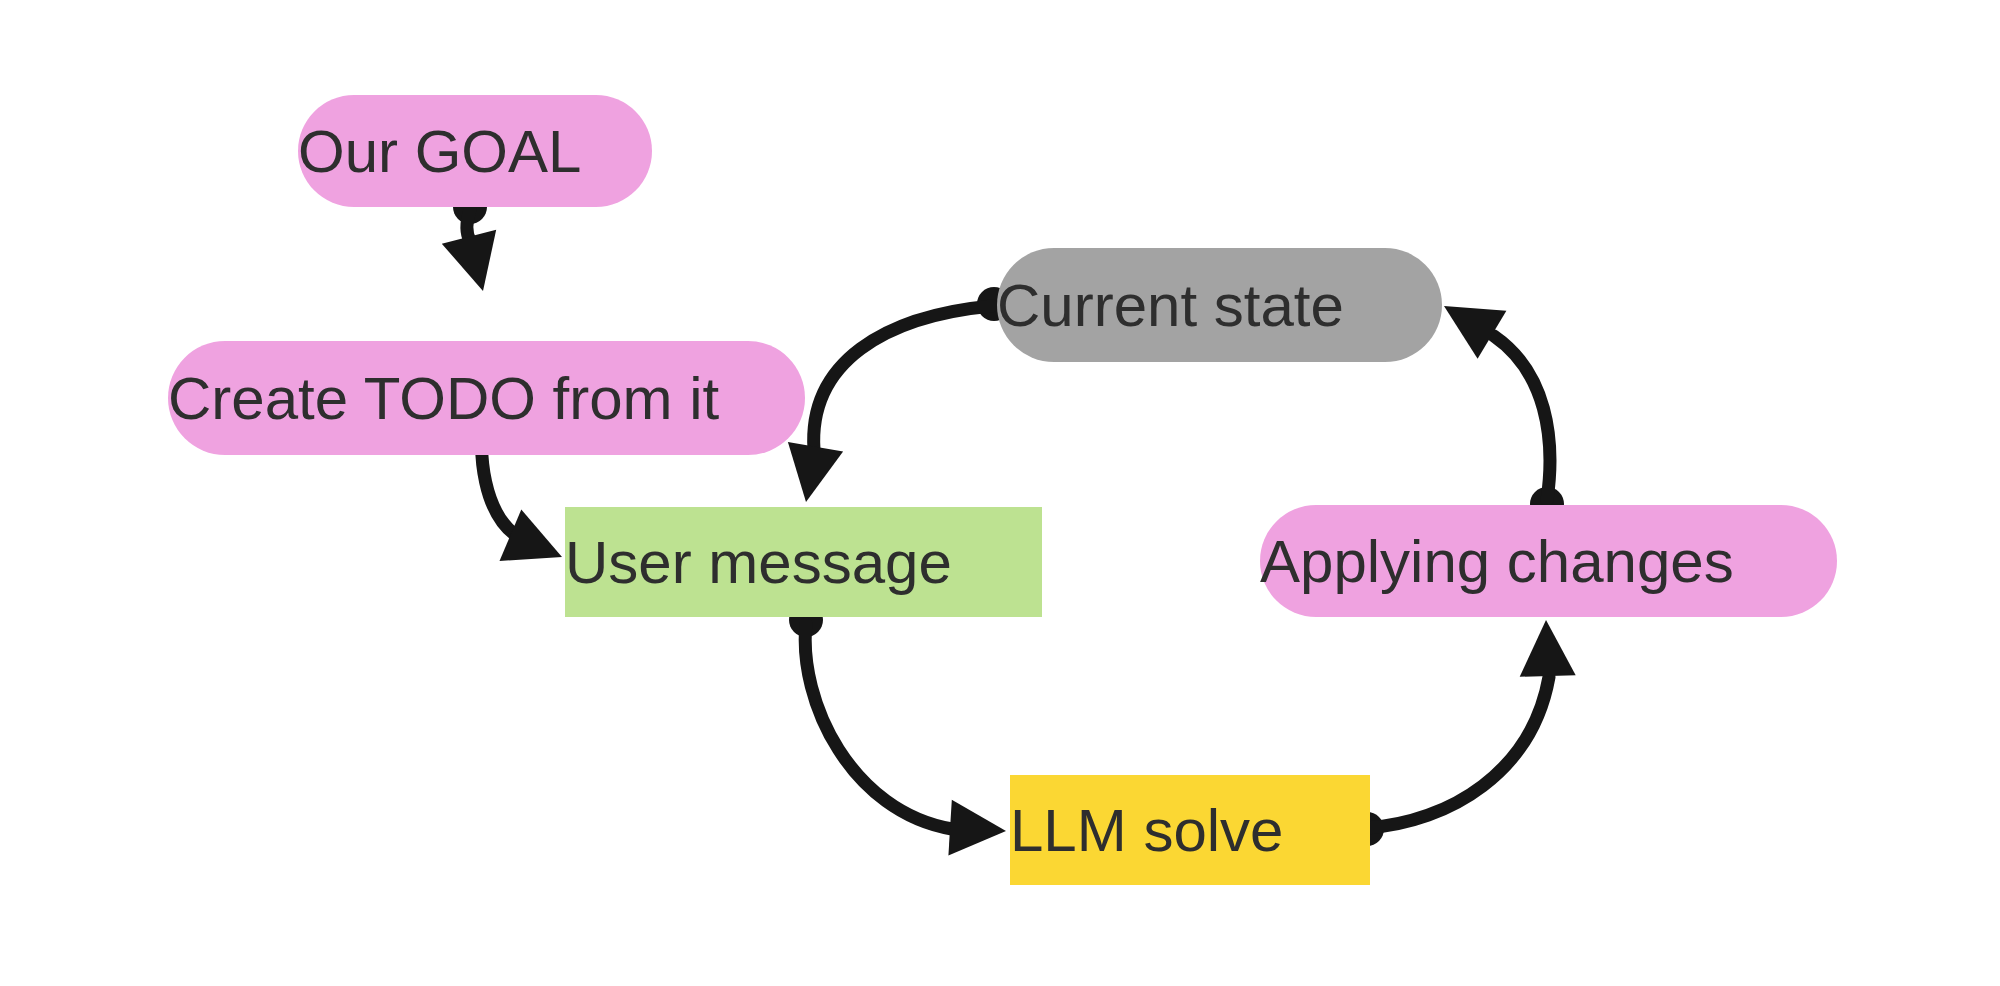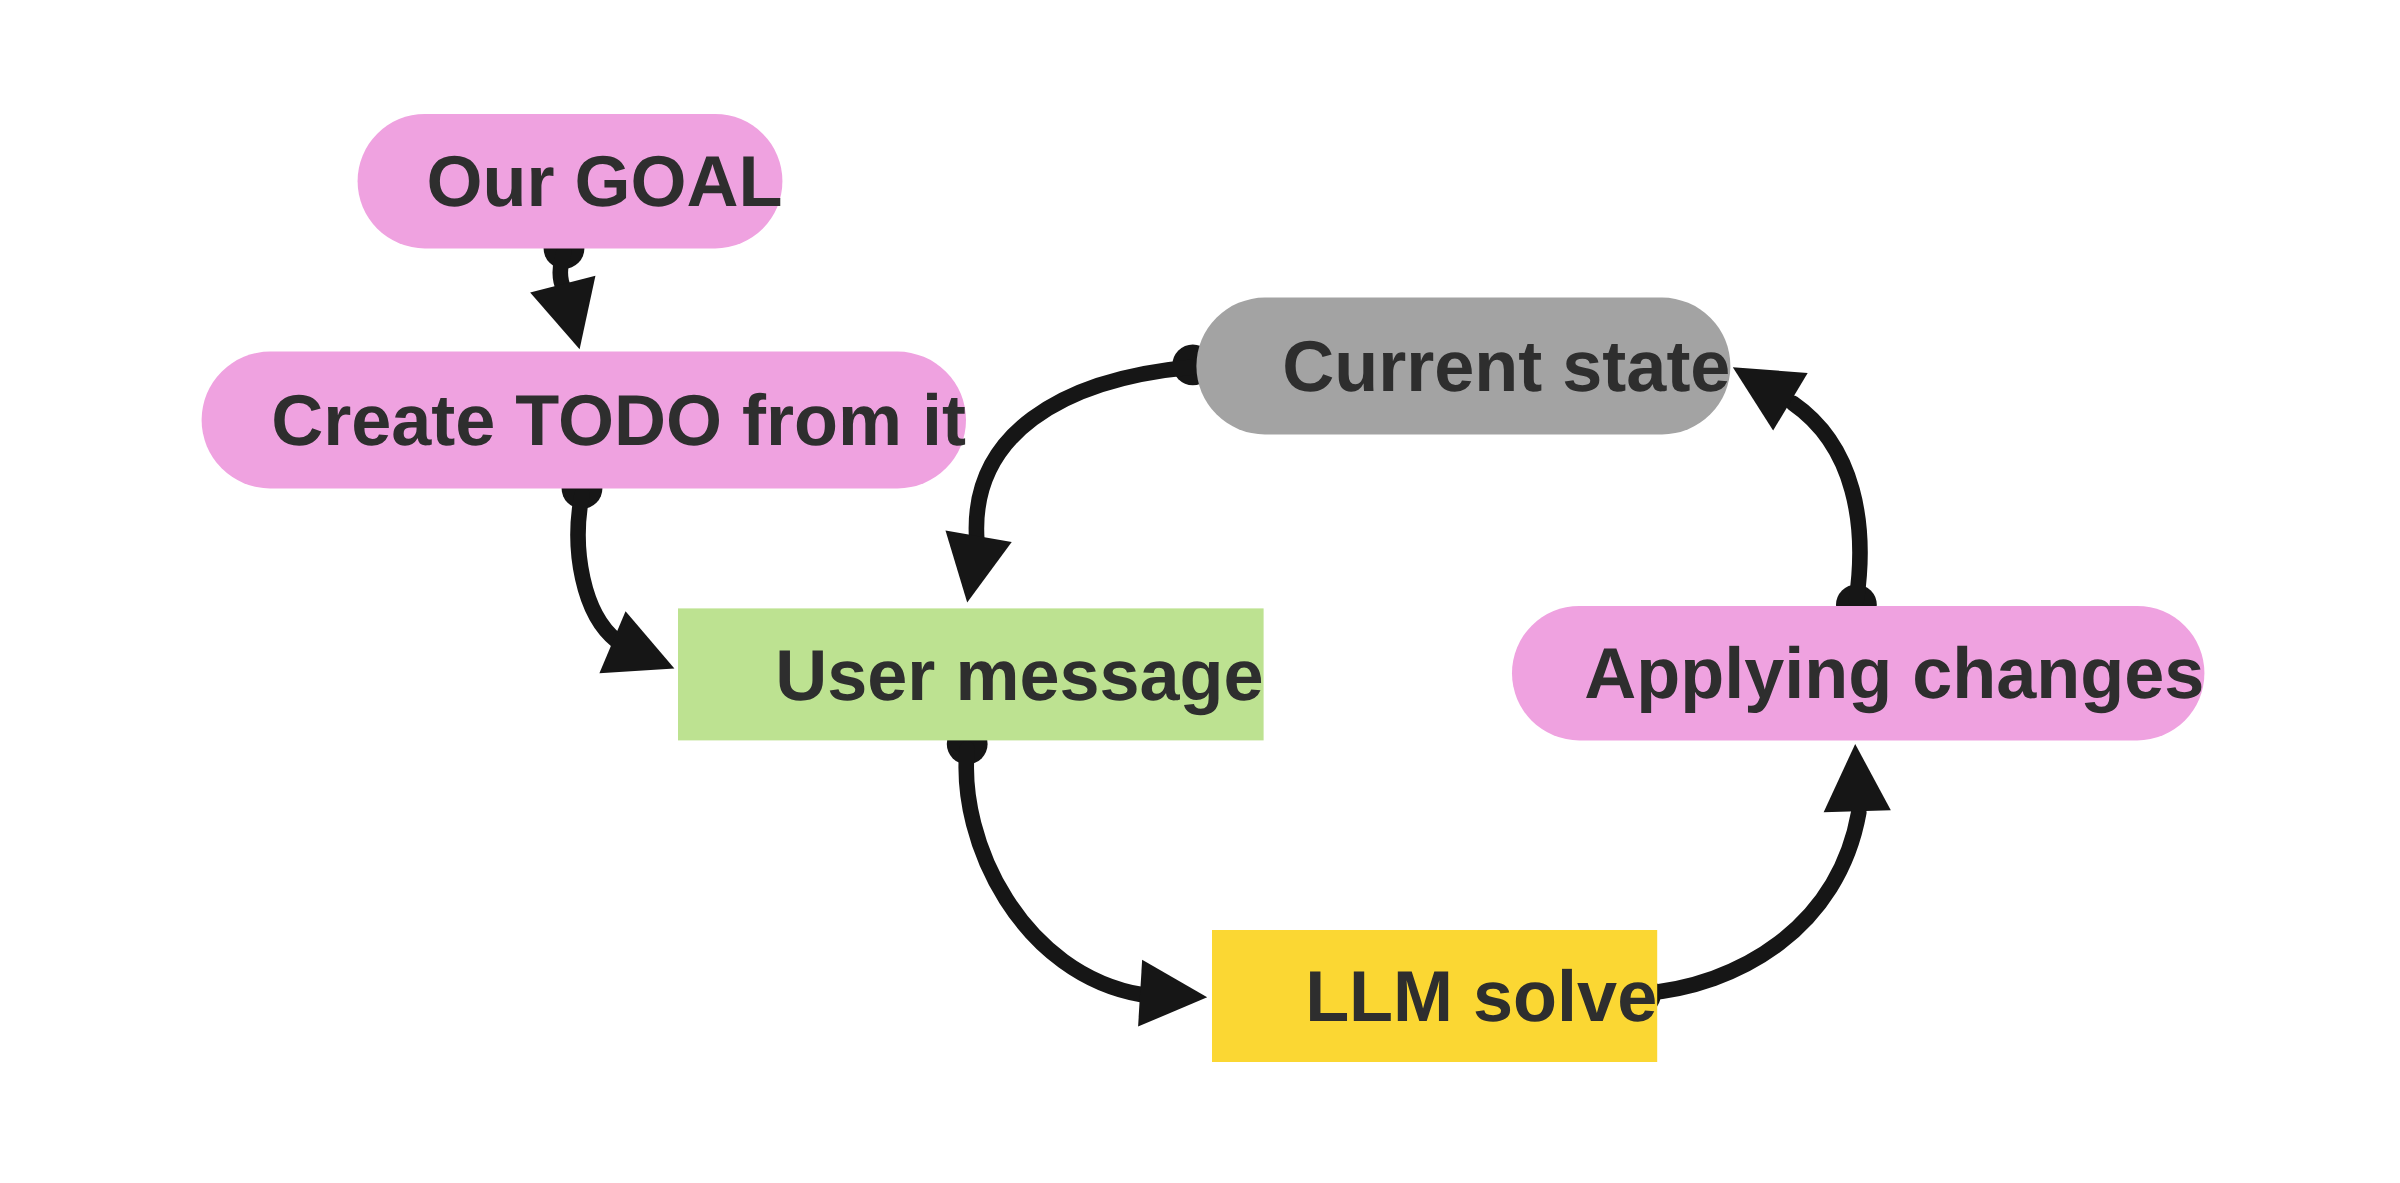--- a/index.html
+++ b/index.html
@@ -5,27 +5,27 @@
   html,body{margin:0;padding:0;background:#ffffff;}
   .stage{
     position:relative;
     width:2000px;height:986px;
     background:#ffffff;
     overflow:hidden;
     font-family:"Liberation Sans",sans-serif;
   }
   .node{
     position:absolute;
-    display:flex;align-items:center;justify-content:flex-end;
-    font-weight:700;font-size:60px;color:#2e2e2e;
+    display:flex;align-items:center;justify-content:flex-start;
+    font-weight:400;font-size:60px;color:#2e2e2e;
     white-space:nowrap;
     letter-spacing:0px;
   }
   .pill{border-radius:60px;}
-  .rect{border-radius:0;padding-left:11px;}
+  .rect{border-radius:0;}
   #our-goal        {left:298px;top:95px;width:354px;height:112px;}
   #create-todo     {left:168px;top:293px;width:637px;height:114px;}
   #current-state   {left:997px;top:248px;width:445px;height:114px;}
   #user-message    {left:565px;top:507px;width:477px;height:110px;}
   #applying-changes{left:1260px;top:505px;width:577px;height:112px;}
   #llm-solve       {left:1010px;top:775px;width:360px;height:110px;}
   #arrow-layer{position:absolute;left:0;top:0;width:2000px;height:986px;pointer-events:none;}
   .edge-path{fill:none;stroke:#161616;stroke-width:13;stroke-linecap:round;}
   .edge-dot{fill:#161616;}
   .edge-head{fill:#161616;}
@@ -71,21 +71,21 @@
       <circle class="edge-dot" cx="1547" cy="504" r="17"></circle>
       <path class="edge-path" d="M 1547 500 C 1556 438 1546 372 1494 336"></path>
       <polygon class="edge-head" points="1444,306 1506.4,310.8 1477.6,358.8"></polygon>
     </g>
   </svg>
 
   <div class="node pill" id="our-goal" style="background-color: rgb(239, 162, 224);">
     <span>Our GOAL</span>
   </div>
 
-  <div class="node pill" id="create-todo" style="background-color: rgb(239, 162, 224);">
+  <div class="node pill" id="create-todo" style="background-color: rgb(239, 162, 224); margin-top: 48px;">
     <span>Create TODO from it</span>
   </div>
 
   <div class="node pill" id="current-state" style="background-color: #a3a3a3;">
     <span>Current state</span>
   </div>
 
   <div class="node rect" id="user-message" style="background-color: rgb(189, 226, 145);">
     <span>User message</span>
   </div>

